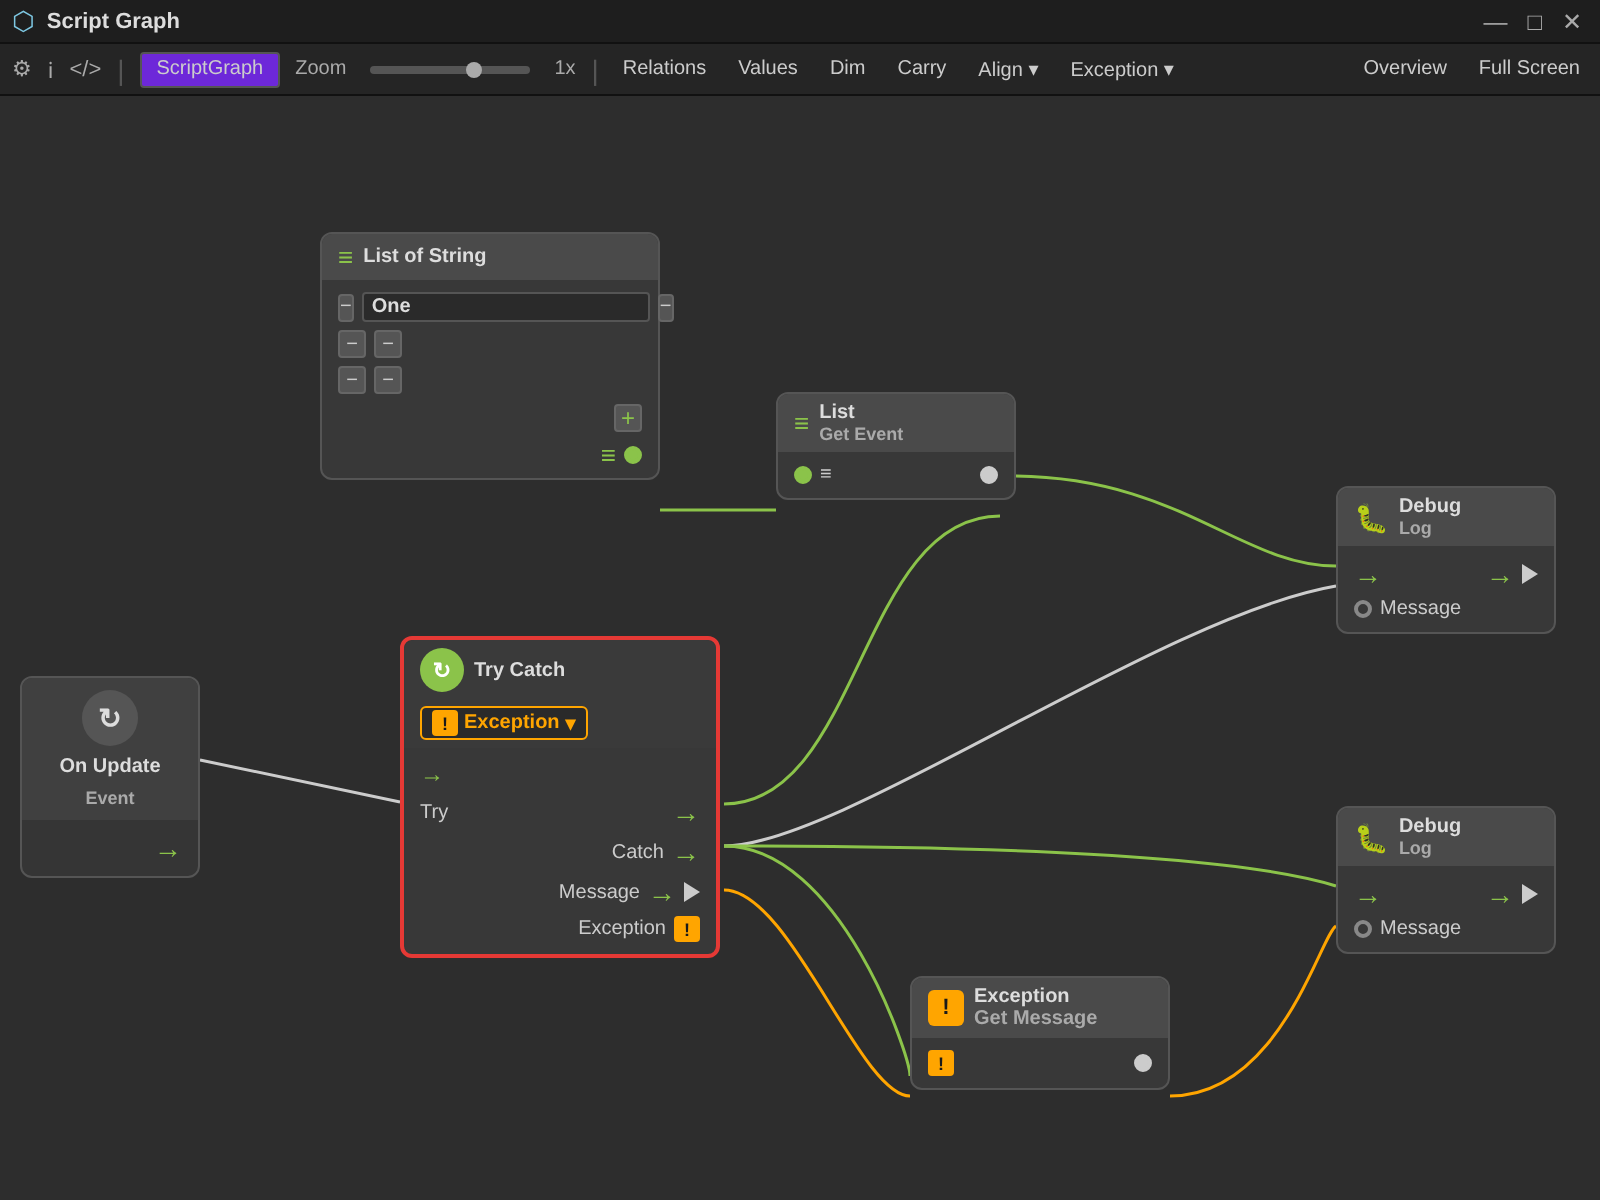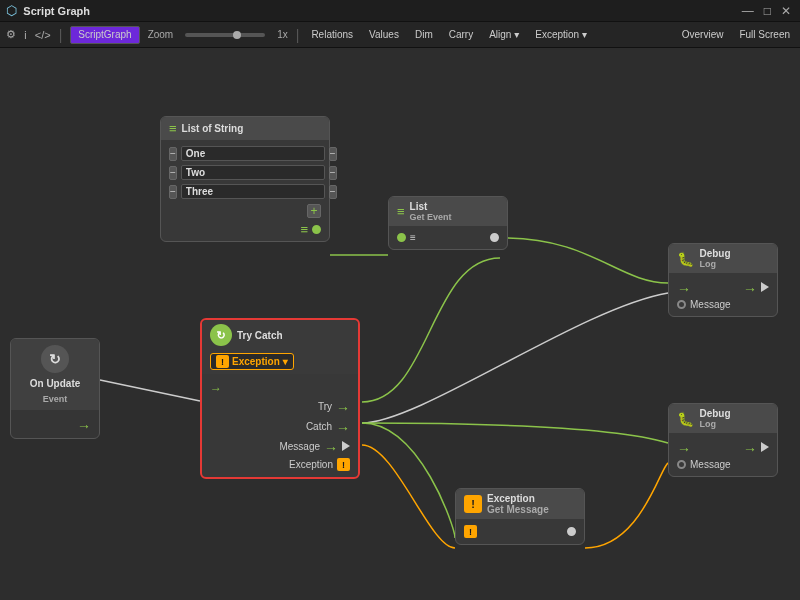--- a/index.html
+++ b/index.html
@@ -373,26 +373,24 @@
       <span>List of String</span>
     </div>
     <div class="node-body">
       <div class="list-item-row">
         <div class="list-minus-btn">−</div>
         <input class="list-item-text" value="One" readonly="" style="">
         <div class="list-minus-btn">−</div>
       </div>
       <div class="list-item-row">
         <div class="list-minus-btn">−</div>
-        <input class="list-item-text" value="Two" readonly="" style="">
         <div class="list-minus-btn">−</div>
       </div>
       <div class="list-item-row">
         <div class="list-minus-btn">−</div>
-        <input class="list-item-text" value="Three" readonly="" style="">
         <div class="list-minus-btn">−</div>
       </div>
       <div style="display:flex;justify-content:flex-end;padding-top:3px;">
         <div class="list-add-btn">+</div>
       </div>
       <div style="display:flex;justify-content:flex-end;padding-top:4px;">
         <span style="color:#8BC34A;font-size:13px;">≡</span>
         <span class="port-circle green-filled" style="margin-left:4px;align-self:center;"></span>
       </div>
     </div>
@@ -426,21 +424,21 @@
         <div class="warn-icon">!</div>
         <span>Exception</span>
         <span>▾</span>
       </div>
     </div>
     <div class="node-body">
       <div class="port-row">
         <span class="arrow-right">→</span>
       </div>
       <div class="port-row">
-        <span style="flex:1;text-align:right;color:#ccc;font-size:10px;">Try</span>
+        <span style="flex:1;color:#ccc;font-size:10px;">Try</span>
         <span class="green-arrow" style="margin-left:4px;">→</span>
       </div>
       <div class="port-row">
         <span style="flex:1;text-align:right;color:#ccc;font-size:10px;">Catch</span>
         <span class="green-arrow" style="margin-left:4px;">→</span>
       </div>
       <div class="port-row">
         <span style="flex:1;text-align:right;color:#ccc;font-size:10px;">Message</span>
         <span class="green-arrow" style="margin-left:4px;">→</span>
         <div class="play-triangle" style="margin-left:4px;"></div>

